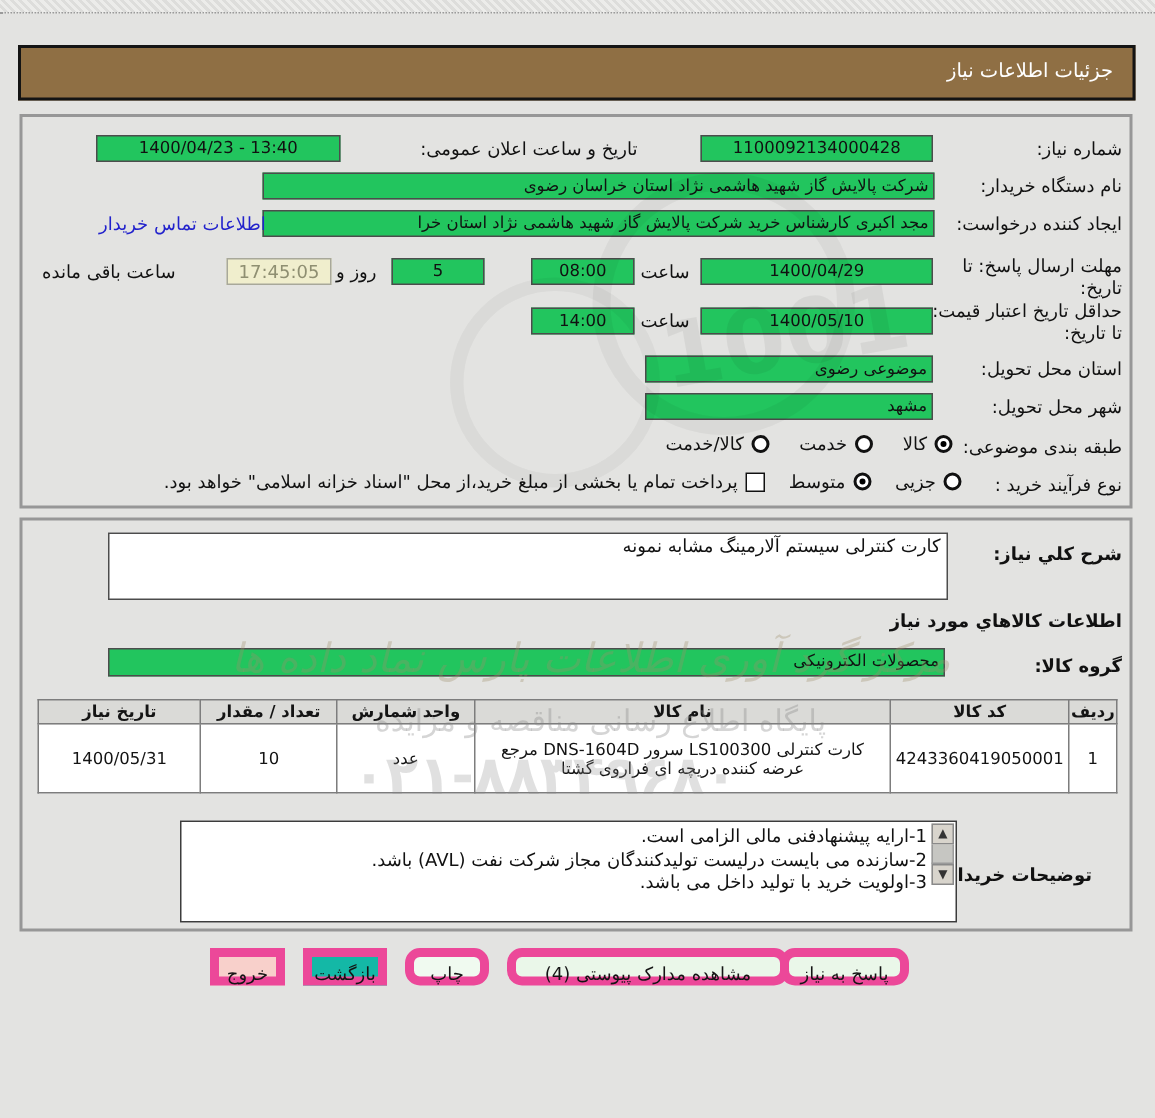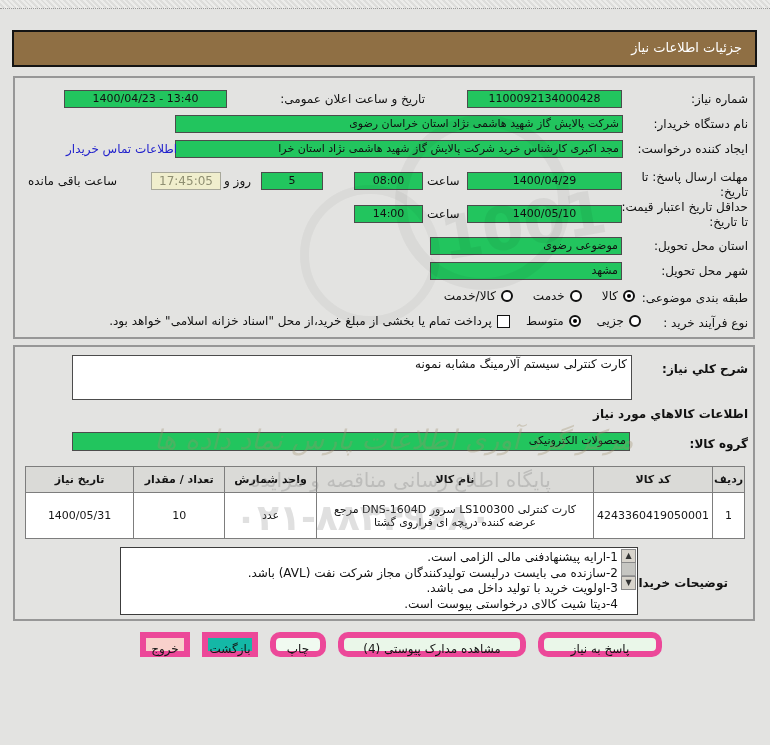--- a/index.html
+++ b/index.html
@@ -25,21 +25,21 @@
                width:70px; text-align:center; direction:ltr; font-size:12px; color:#8f8f72; line-height:16px; }
   .link { position:absolute; color:#2222cc; font-size:12px; white-space:nowrap; cursor:pointer; }
   .optrow { position:absolute; display:flex; direction:rtl; align-items:center; gap:20px; font-size:12px; color:#111; }
   .opt { display:flex; align-items:center; gap:5px; white-space:nowrap; }
   .radio { width:12px; height:12px; min-width:12px; border:2px solid #111; border-radius:50%; background:#fff; position:relative; display:inline-block; }
   .radio.checked::after { content:""; position:absolute; left:2px; top:2px; width:4px; height:4px; background:#000; border-radius:50%; }
   .checkbox { width:13px; height:13px; min-width:13px; border:1px solid #111; background:#fff; display:inline-block; }
   .ta { position:absolute; background:#fff; border:1px solid #4c4c4c; font-size:12px; color:#111;
         padding:1px 4px; text-align:right; }
   table.goods { position:absolute; left:25px; top:466px; width:720px; border-collapse:collapse; direction:rtl; }
-  table.goods th { background:#dadad7; border:1px solid #7d7d7d; font-size:11px; font-weight:bold; color:#141414; height:26px; text-align:center; }
+  table.goods th { background:#dadad7; border:1px solid #7d7d7d; font-size:11px; font-weight:bold; color:#141414; height:16px; text-align:center; }
   table.goods td { background:#ffffff; border:1px solid #7d7d7d; font-size:11px; color:#141414; height:46px; text-align:center; padding:1px 3px; }
   .listbox { position:absolute; left:120px; top:547px; width:518px; height:68px; background:#fff; border:1px solid #3c3c3c; }
   .listlines { position:absolute; top:2px; right:19px; left:4px; font-size:12px; line-height:15.5px; color:#111; text-align:right; }
   .sbar { position:absolute; top:1px; right:1px; width:15px; }
   .sbtn { width:15px; height:14px; background:#d8d4cc; border:1px solid #8a8a8a; font-size:8px; line-height:12px; text-align:center; color:#333; }
   .sthumb { width:15px; height:13px; background:#c6c6c2; border:1px solid #9a9a9a; border-top:none; }
   .btn { position:absolute; top:632px; height:25px; border:6px solid #ec4899; font-size:12px; color:#141414;
          text-align:center; line-height:23px; cursor:pointer; }
   .btn.green { background:#eaf7e9;border-radius:10px; }
   .btn.pink  { background:#14b8a6; }
@@ -162,29 +162,28 @@
       </tr>
     </tbody>
       </table>
 
     <div class="lbl b" style="top:576px;right:42px">توضیحات خریدار:</div>
     <div class="listbox">
       <div class="listlines">
         <div>1-ارایه پیشنهادفنی مالی الزامی است.</div>
         <div>2-سازنده می بایست درلیست تولیدکنندگان مجاز شرکت نفت (AVL)  باشد.</div>
         <div>3-اولویت خرید با  تولید داخل می باشد.</div>
-        <div>4-دیتا شیت کالای درخواستی پیوست است.</div>
       </div>
       <div class="sbar">
         <div class="sbtn">▲</div>
         <div class="sthumb"></div>
         <div class="sbtn">▼</div>
       </div>
     </div>
 
-    <div class="btn green" style="left:538px;width:124px">پاسخ به نیاز</div>
+    <div class="btn green" style="left:520px;width:86px">پاسخ به نیاز</div>
     <div class="btn green" style="left:338px;width:188px">مشاهده مدارک پیوستی (4)</div>
     <div class="btn green" style="left:270px;width:56px;background:#f0faf0">چاپ</div>
     <div class="btn pink" style="left:202px;width:56px">بازگشت</div>
     <div class="btn pink" style="left:140px;width:50px;background:#f8d0cb">خروج</div>
 
   </div>
 </div>
 
 </body></html>

